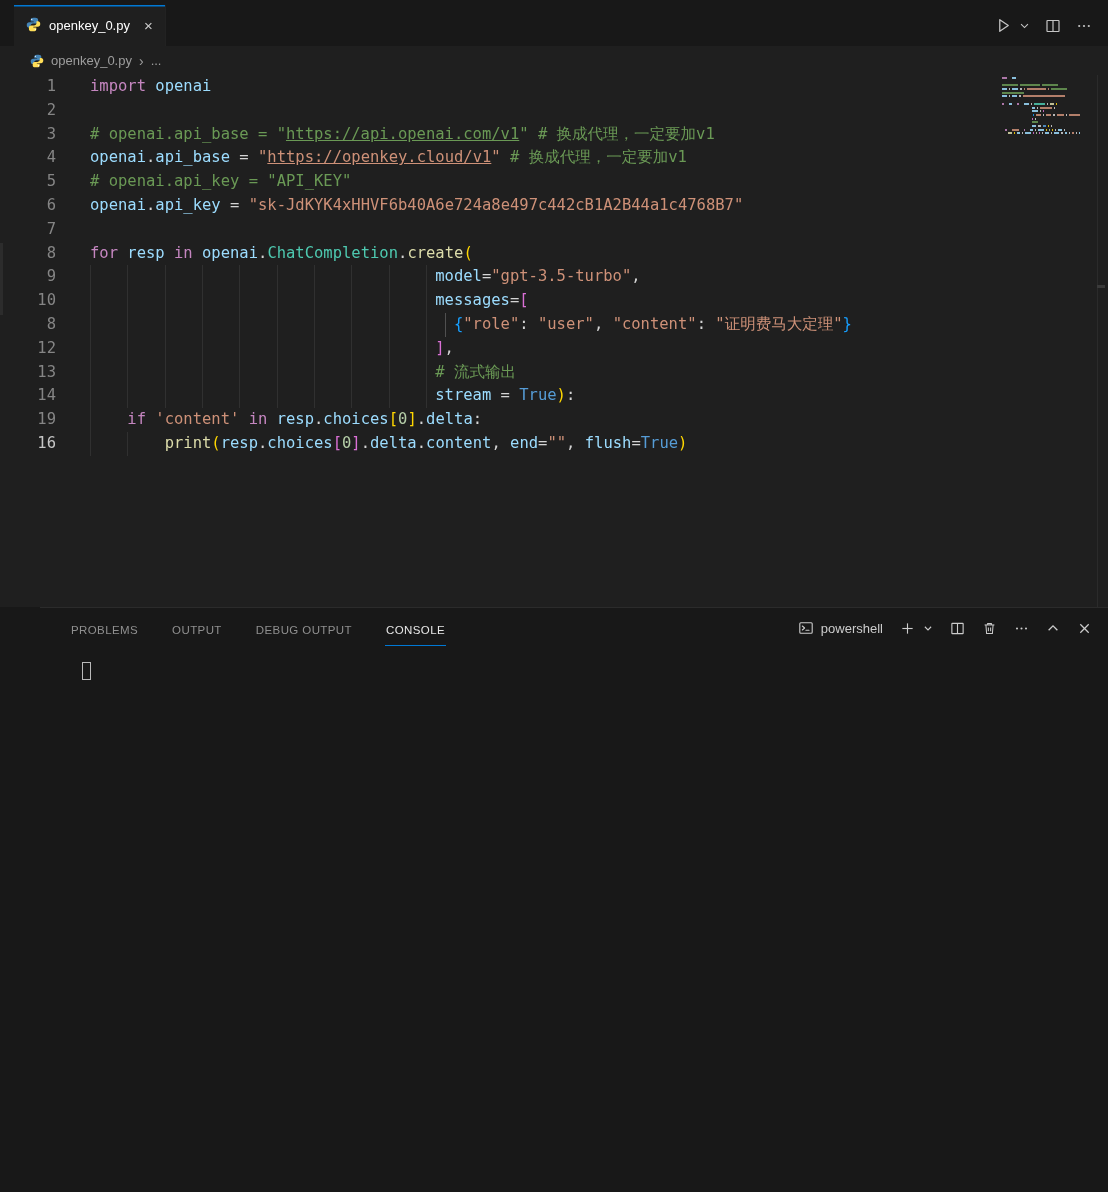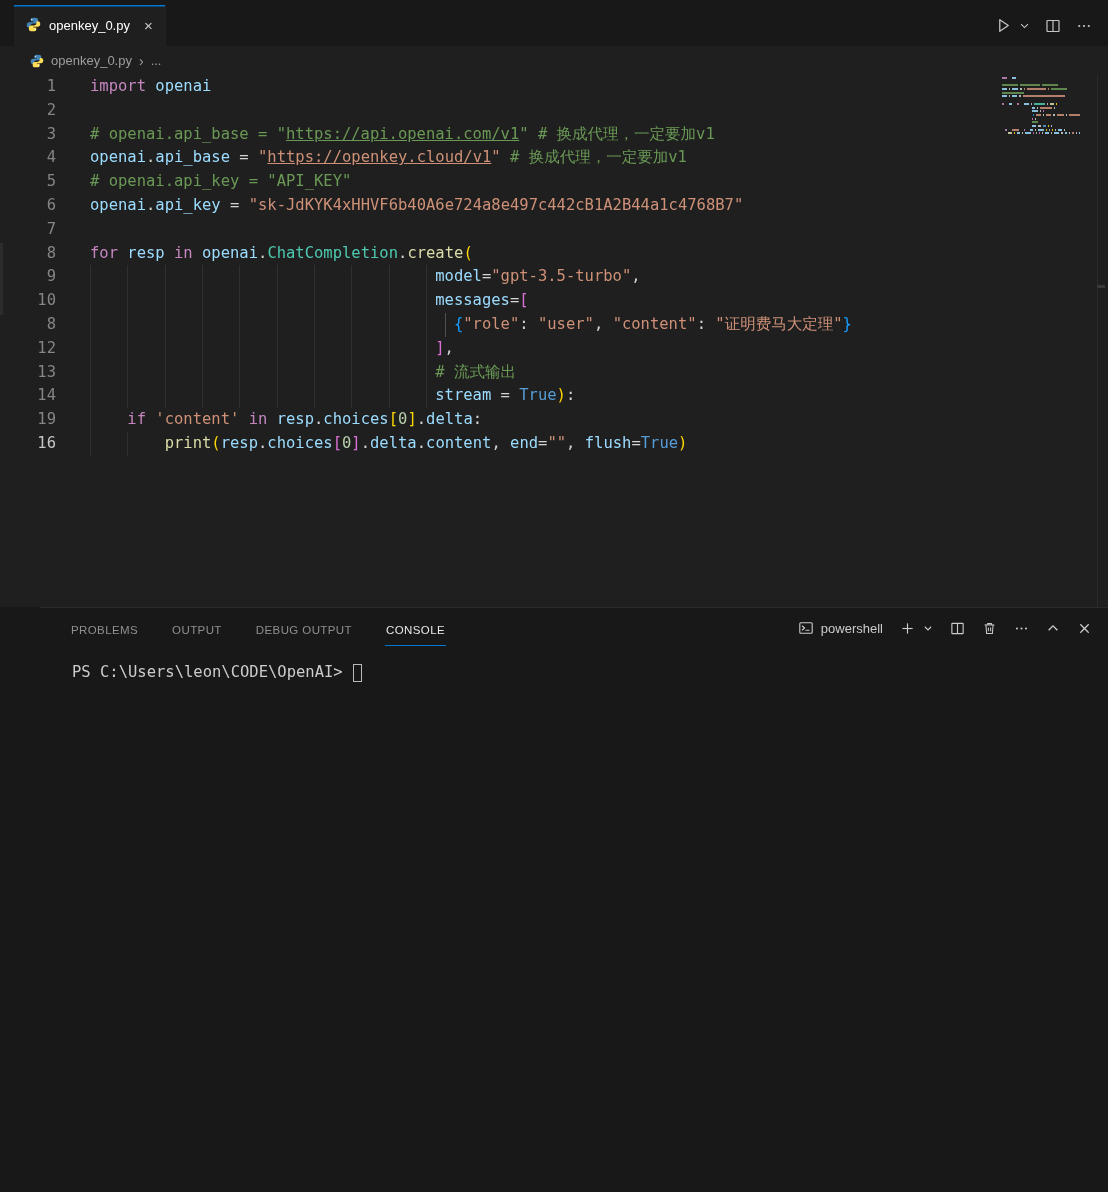--- a/index.html
+++ b/index.html
@@ -321,17 +321,16 @@
       <span class="icon-btn">
         <svg width="15" height="15" viewBox="0 0 16 16" fill="none" stroke="#cccccc" stroke-width="1.3">
           <line x1="3.5" y1="3.5" x2="12.5" y2="12.5"></line>
             <line x1="12.5" y1="3.5" x2="3.5" y2="12.5"></line>
         </svg>
       </span>
     </div>
   </div>
   <div class="terminal-body">
     <div class="term-line">
-      <span>PS C:\Users\leon\CODE\OpenAI&gt;</span>
       <span class="cursor-hollow"></span>
     </div>
   </div>
 </div>
 
 </body></html>

